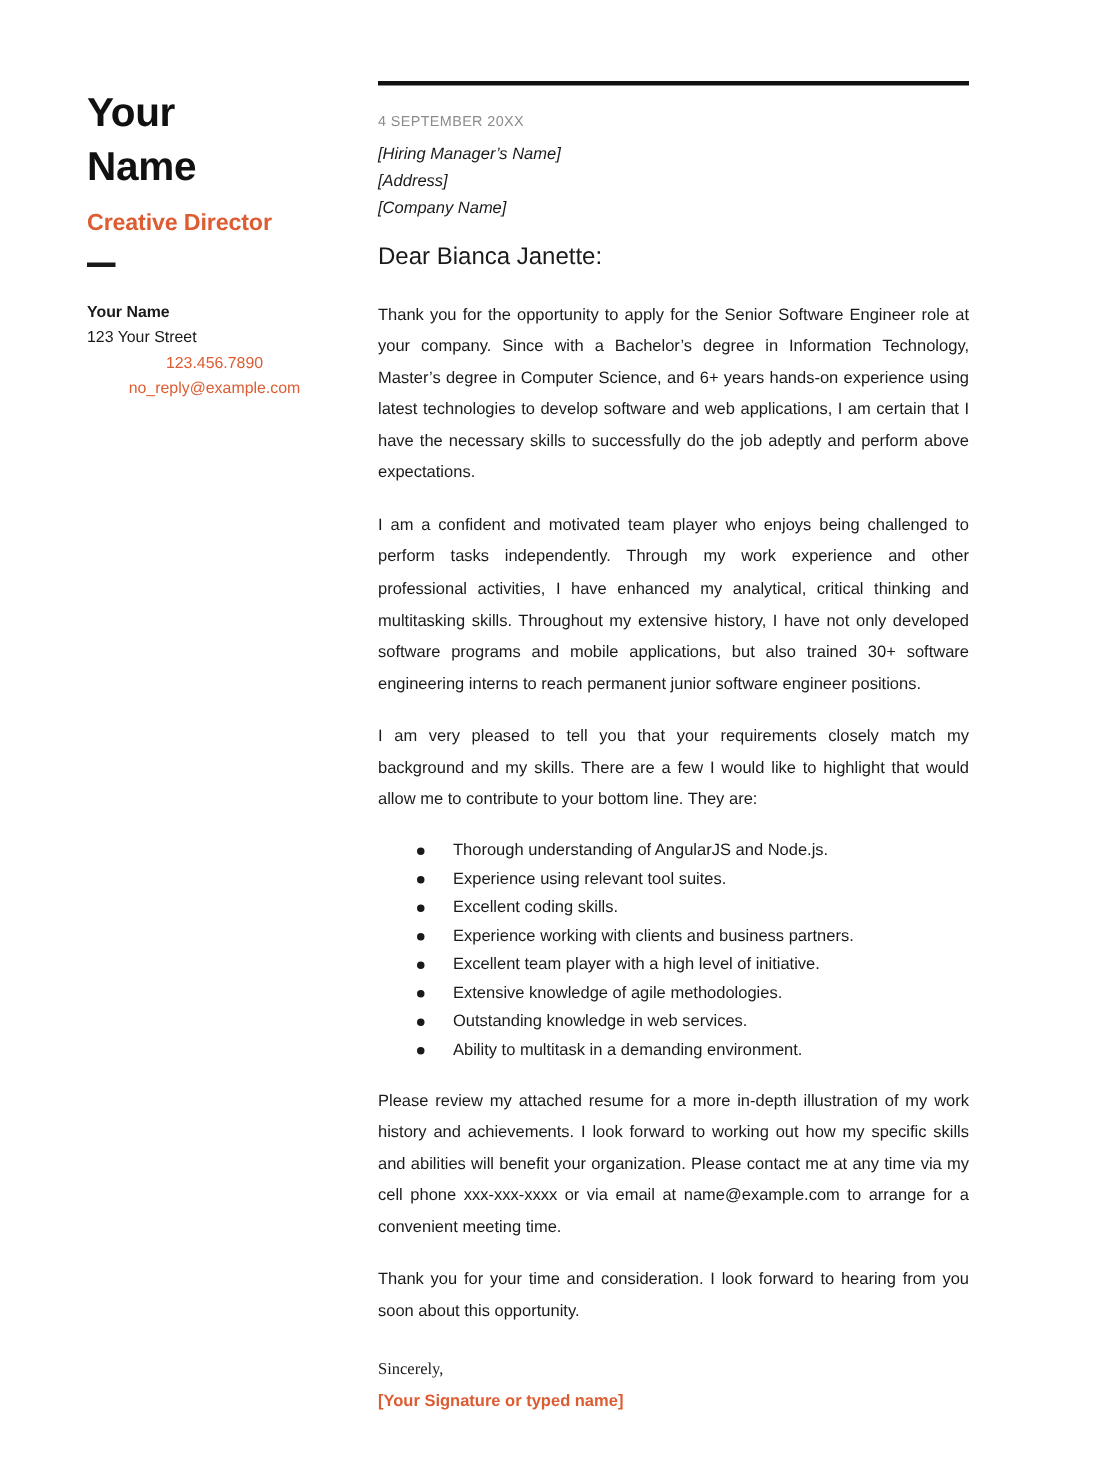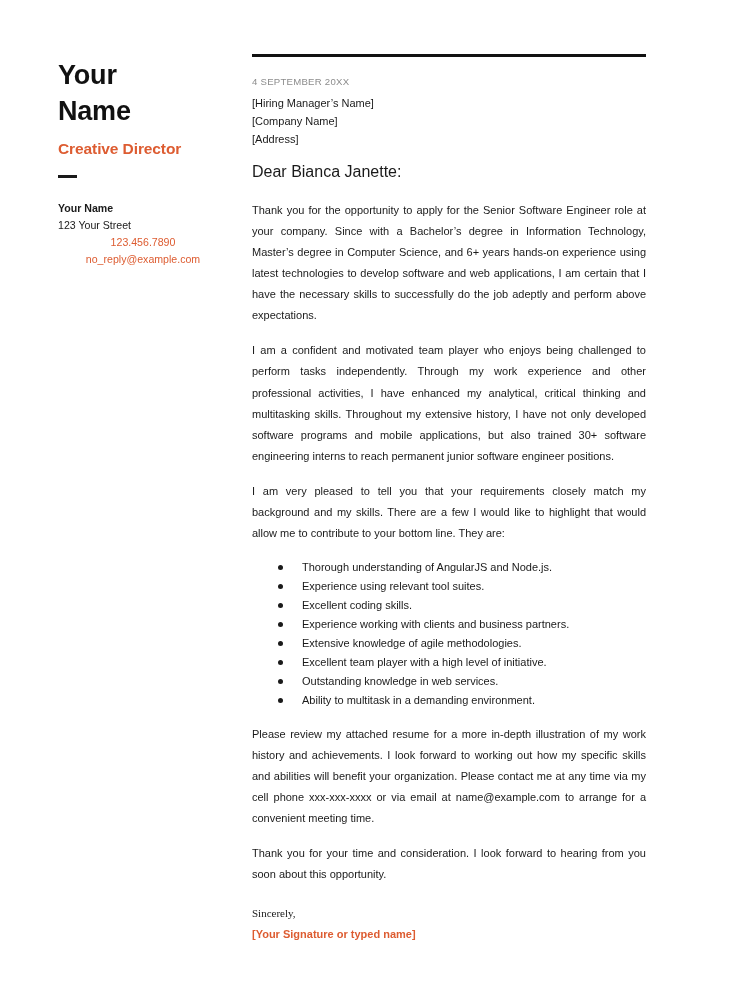--- a/index.html
+++ b/index.html
@@ -90,21 +90,21 @@
     letter-spacing: 0.25px;
     margin-bottom: 7px;
   }
 
   .recipient {
     font-size: 11px;
     line-height: 1.64;
     color: #1a1a1a;
     margin-bottom: 11px;
   }
-  .recipient div { display: block; }
+  .recipient div { display: block; font-style: italic; }
 
   .salutation {
     font-size: 16px;
     line-height: 1.6;
     color: #1a1a1a;
     margin-bottom: 15px;
   }
 
   .para {
     font-size: 11px;
@@ -178,37 +178,37 @@
   </div>
 
   <div class="letter">
 
     <div class="top-rule"></div>
 
     <div class="date-line">4 SEPTEMBER 20XX</div>
 
     <div class="recipient">
       <div>[Hiring Manager’s Name]</div>
+      <div>[Address]</div>
       <div>[Company Name]</div>
-      <div>[Address]</div>
     </div>
 
     <div class="salutation">Dear Bianca Janette:</div>
 
     <p class="para">Thank you for the opportunity to apply for the Senior Software Engineer role at your company. Since with a Bachelor’s degree in Information Technology, Master’s degree in Computer Science, and 6+ years hands-on experience using latest technologies to develop software and web applications, I am certain that I have the necessary skills to successfully do the job adeptly and perform above expectations.</p>
     <p class="para">I am a confident and motivated team player who enjoys being challenged to perform tasks independently. Through my work experience and other professional activities, I have enhanced my analytical, critical thinking and multitasking skills. Throughout my extensive history, I have not only developed software programs and mobile applications, but also trained 30+ software engineering interns to reach permanent junior software engineer positions.</p>
     <p class="para">I am very pleased to tell you that your requirements closely match my background and my skills. There are a few I would like to highlight that would allow me to contribute to your bottom line. They are:</p>
 
     <ul class="skills-list">
       <li>Thorough understanding of AngularJS and Node.js.</li>
       <li>Experience using relevant tool suites.</li>
       <li>Excellent coding skills.</li>
       <li>Experience working with clients and business partners.</li>
+      <li>Excellent team player with a high level of initiative.</li>
       <li>Extensive knowledge of agile methodologies.</li>
-      <li>Excellent team player with a high level of initiative.</li>
       <li>Outstanding knowledge in web services.</li>
       <li>Ability to multitask in a demanding environment.</li>
     </ul>
 
     <p class="para">Please review my attached resume for a more in-depth illustration of my work history and achievements. I look forward to working out how my specific skills and abilities will benefit your organization. Please contact me at any time via my cell phone xxx-xxx-xxxx or via email at name@example.com to arrange for a convenient meeting time.</p>
     <p class="para">Thank you for your time and consideration. I look forward to hearing from you soon about this opportunity.</p>
 
     <div class="closing">Sincerely,</div>
     <div class="signature-line">[Your Signature or typed name]</div>
 

